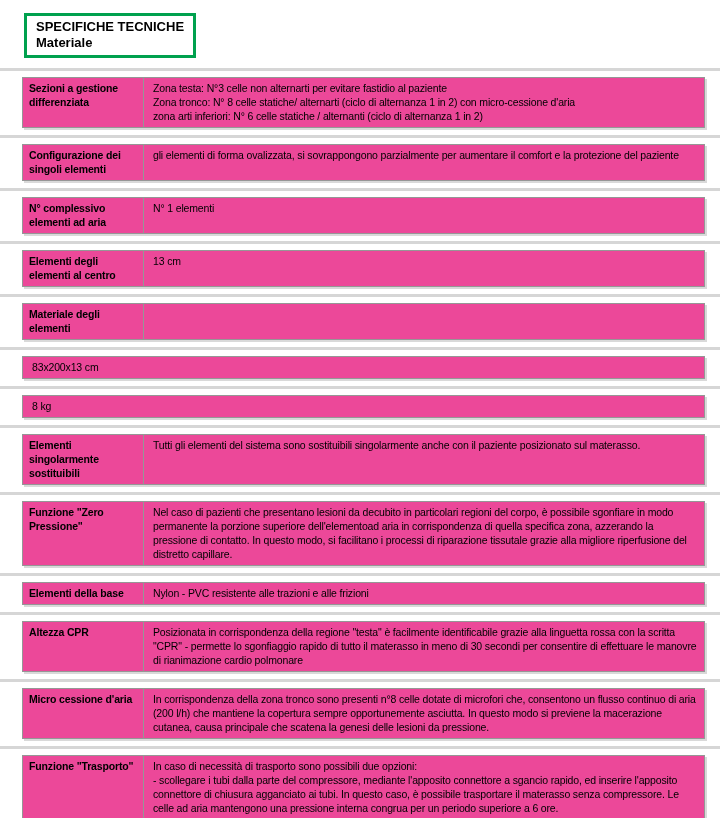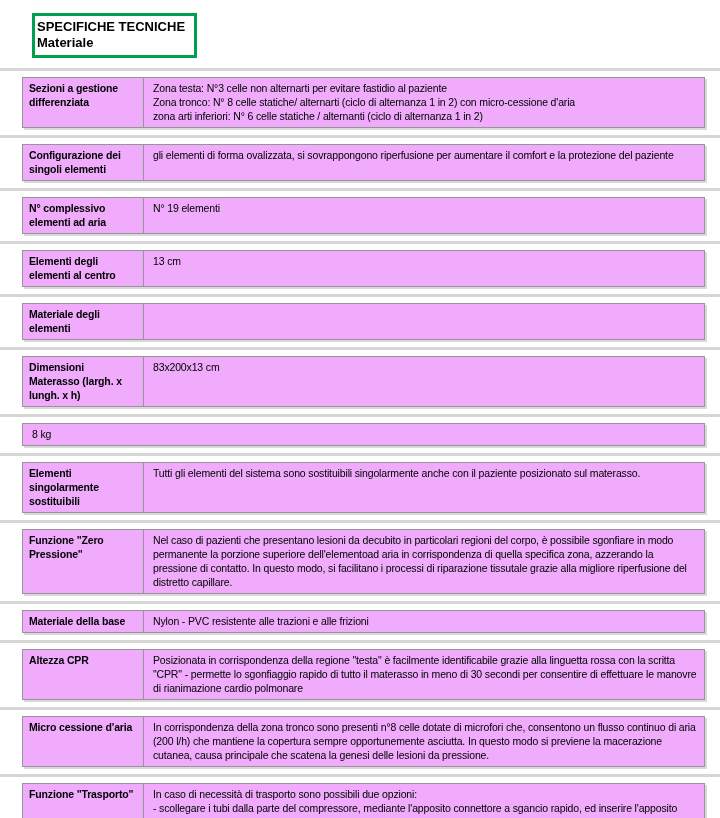--- a/index.html
+++ b/index.html
@@ -14,23 +14,23 @@
     font-family: "Liberation Sans", sans-serif;
     color: #000000;
   }
   .page {
     position: relative;
     width: 720px;
     height: 818px;
   }
   .title-box {
     display: inline-block;
-    margin: 13px 0 0 32px;
+    margin: 13px 0 0 24px;
     border: 3px solid #00a14e;
-    padding: 3px 9px 4px 2px;
+    padding: 3px 9px 4px 9px;
     background: #ffffff;
   }
   .title-box .t1, .title-box .t2 {
     font-size: 13px;
     font-weight: bold;
     line-height: 16px;
     white-space: nowrap;
   }
   .spec-table {
     margin-top: 10px;
@@ -41,21 +41,21 @@
     margin: 5px 0 6px 0;
     width: 720px;
   }
   .spec-row {
     display: flex;
     margin-left: 22px;
     width: 683px;
     box-sizing: border-box;
     border: 1px solid #969696;
     box-shadow: 2px 2px 0 #d9d9d9;
-    background: #f0abfc;
+    background: #ec4899;
     margin-bottom: 7px;
     margin-top: 6px;
   }
   .cell {
     font-size: 10.5px;
     line-height: 14px;
     letter-spacing: -0.15px;
     padding: 3px 6px 4px 6px;
     box-sizing: border-box;
   }
@@ -86,58 +86,57 @@
       <div class="sep-band"></div>
   <div class="spec-row">
     <div class="cell label">Sezioni a gestione differenziata</div>
     <div class="cell value">Zona testa: N°3 celle non alternarti per evitare fastidio al paziente
 Zona tronco: N° 8 celle statiche/ alternarti (ciclo di alternanza 1 in 2) con micro-cessione d'aria
 zona arti inferiori: N° 6 celle statiche / alternanti (ciclo di alternanza 1 in 2)</div>
   </div>
 <div class="sep-band"></div>
   <div class="spec-row">
     <div class="cell label">Configurazione dei singoli elementi</div>
-    <div class="cell value">gli elementi di forma ovalizzata, si sovrappongono riperfusione per aumentare il comfort e la protezione del paziente</div>
+    <div class="cell value">gli elementi di forma ovalizzata, si sovrappongono parzialmente per aumentare il comfort e la protezione del paziente</div>
   </div>
 <div class="sep-band"></div>
   <div class="spec-row">
     <div class="cell label">N° complessivo elementi ad aria</div>
-    <div class="cell value">N° 19 elementi</div>
+    <div class="cell value">N° 1 elementi</div>
   </div>
 <div class="sep-band"></div>
   <div class="spec-row">
     <div class="cell label">Elementi degli elementi al centro</div>
     <div class="cell value">13 cm</div>
   </div>
 <div class="sep-band"></div>
   <div class="spec-row">
     <div class="cell label">Materiale degli elementi</div>
   </div>
 <div class="sep-band"></div>
   <div class="spec-row">
-    <div class="cell label">Dimensioni Materasso (largh. x lungh. x h)</div>
     <div class="cell value">83x200x13 cm</div>
   </div>
 <div class="sep-band"></div>
   <div class="spec-row">
     <div class="cell value">8 kg</div>
   </div>
 <div class="sep-band"></div>
   <div class="spec-row">
     <div class="cell label">Elementi singolarmente sostituibili</div>
     <div class="cell value">Tutti gli elementi del sistema sono sostituibili singolarmente anche con il paziente posizionato sul materasso.</div>
   </div>
 <div class="sep-band"></div>
   <div class="spec-row">
     <div class="cell label">Funzione "Zero Pressione"</div>
     <div class="cell value">Nel caso di pazienti che presentano lesioni da decubito in particolari regioni del corpo, è possibile sgonfiare in modo permanente la porzione superiore dell'elementoad aria in corrispondenza di quella specifica zona, azzerando la pressione di contatto. In questo modo, si facilitano i processi di riparazione tissutale grazie alla migliore riperfusione del distretto capillare.</div>
   </div>
 <div class="sep-band"></div>
   <div class="spec-row">
-    <div class="cell label">Materiale della base</div>
+    <div class="cell label">Elementi della base</div>
     <div class="cell value">Nylon - PVC resistente alle trazioni e alle frizioni</div>
   </div>
 <div class="sep-band"></div>
   <div class="spec-row">
     <div class="cell label">Altezza CPR</div>
     <div class="cell value">Posizionata in corrispondenza della regione "testa" è facilmente identificabile grazie alla linguetta rossa con la scritta "CPR" - permette lo sgonfiaggio rapido di tutto il materasso in meno di 30 secondi per consentire di effettuare le manovre di rianimazione cardio polmonare</div>
   </div>
 <div class="sep-band"></div>
   <div class="spec-row">
     <div class="cell label">Micro cessione d'aria</div>

